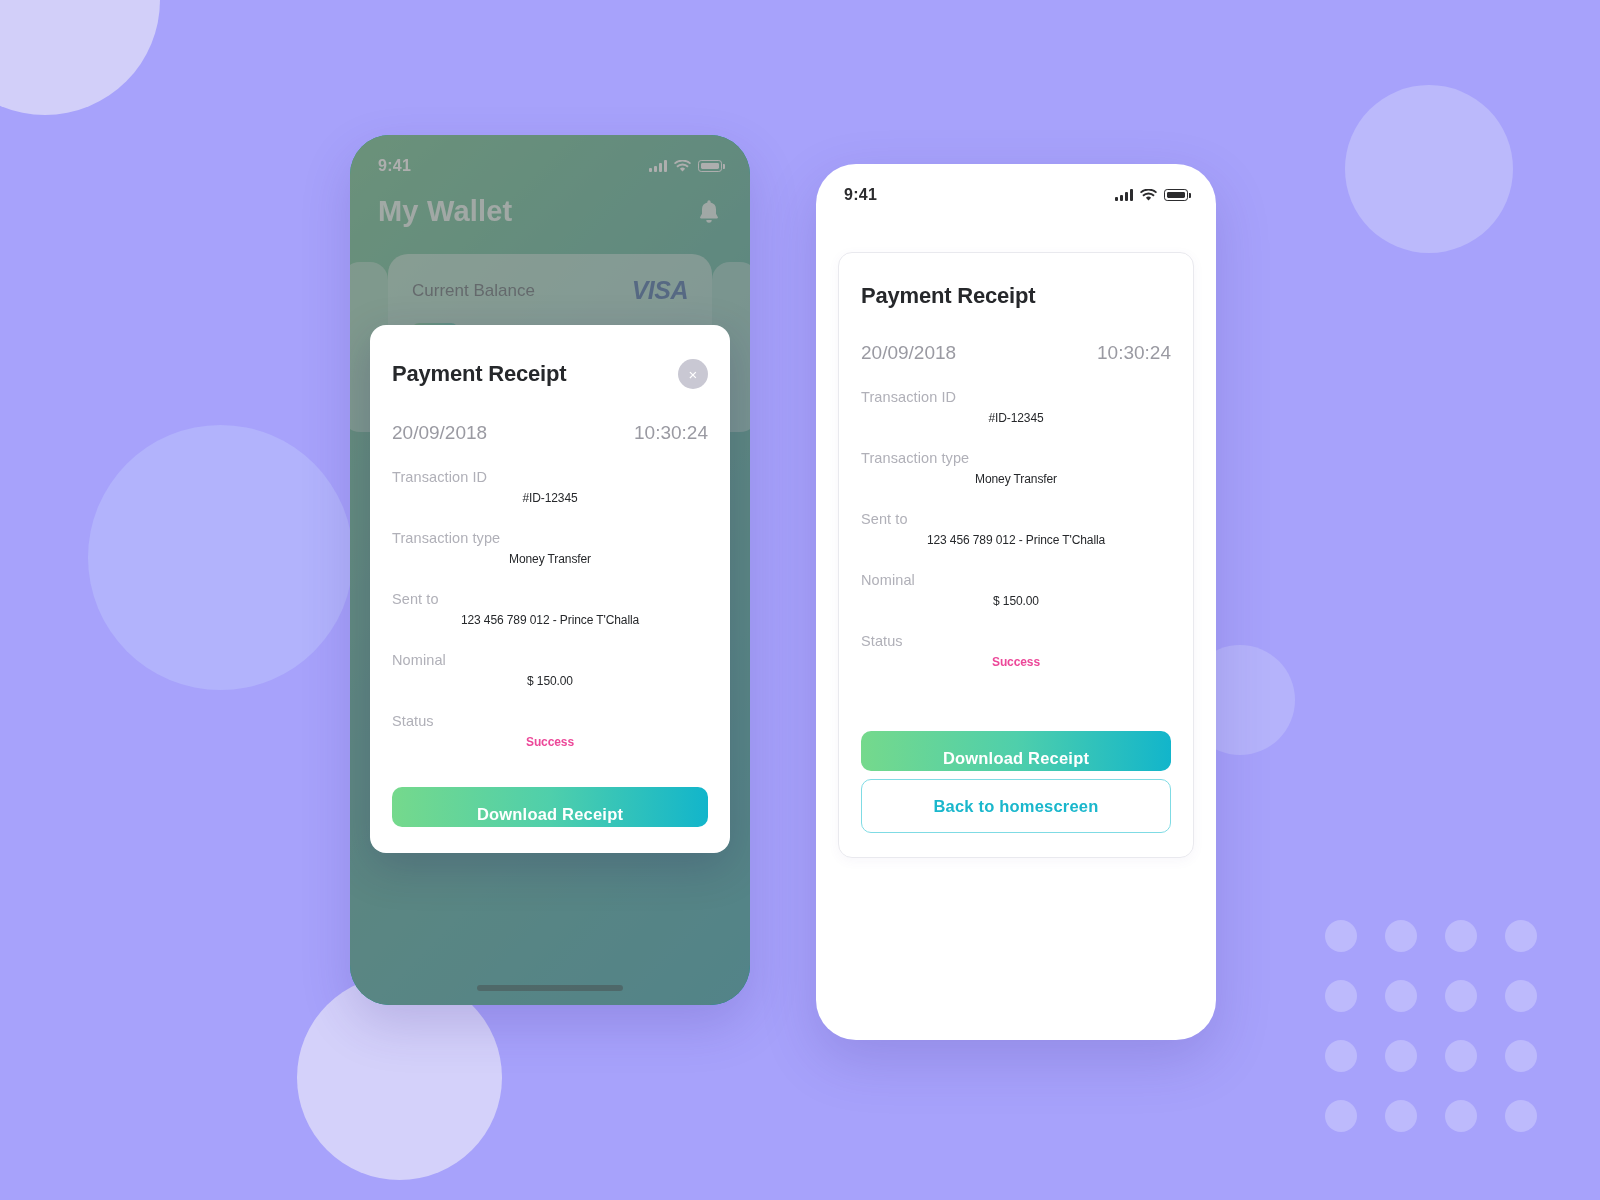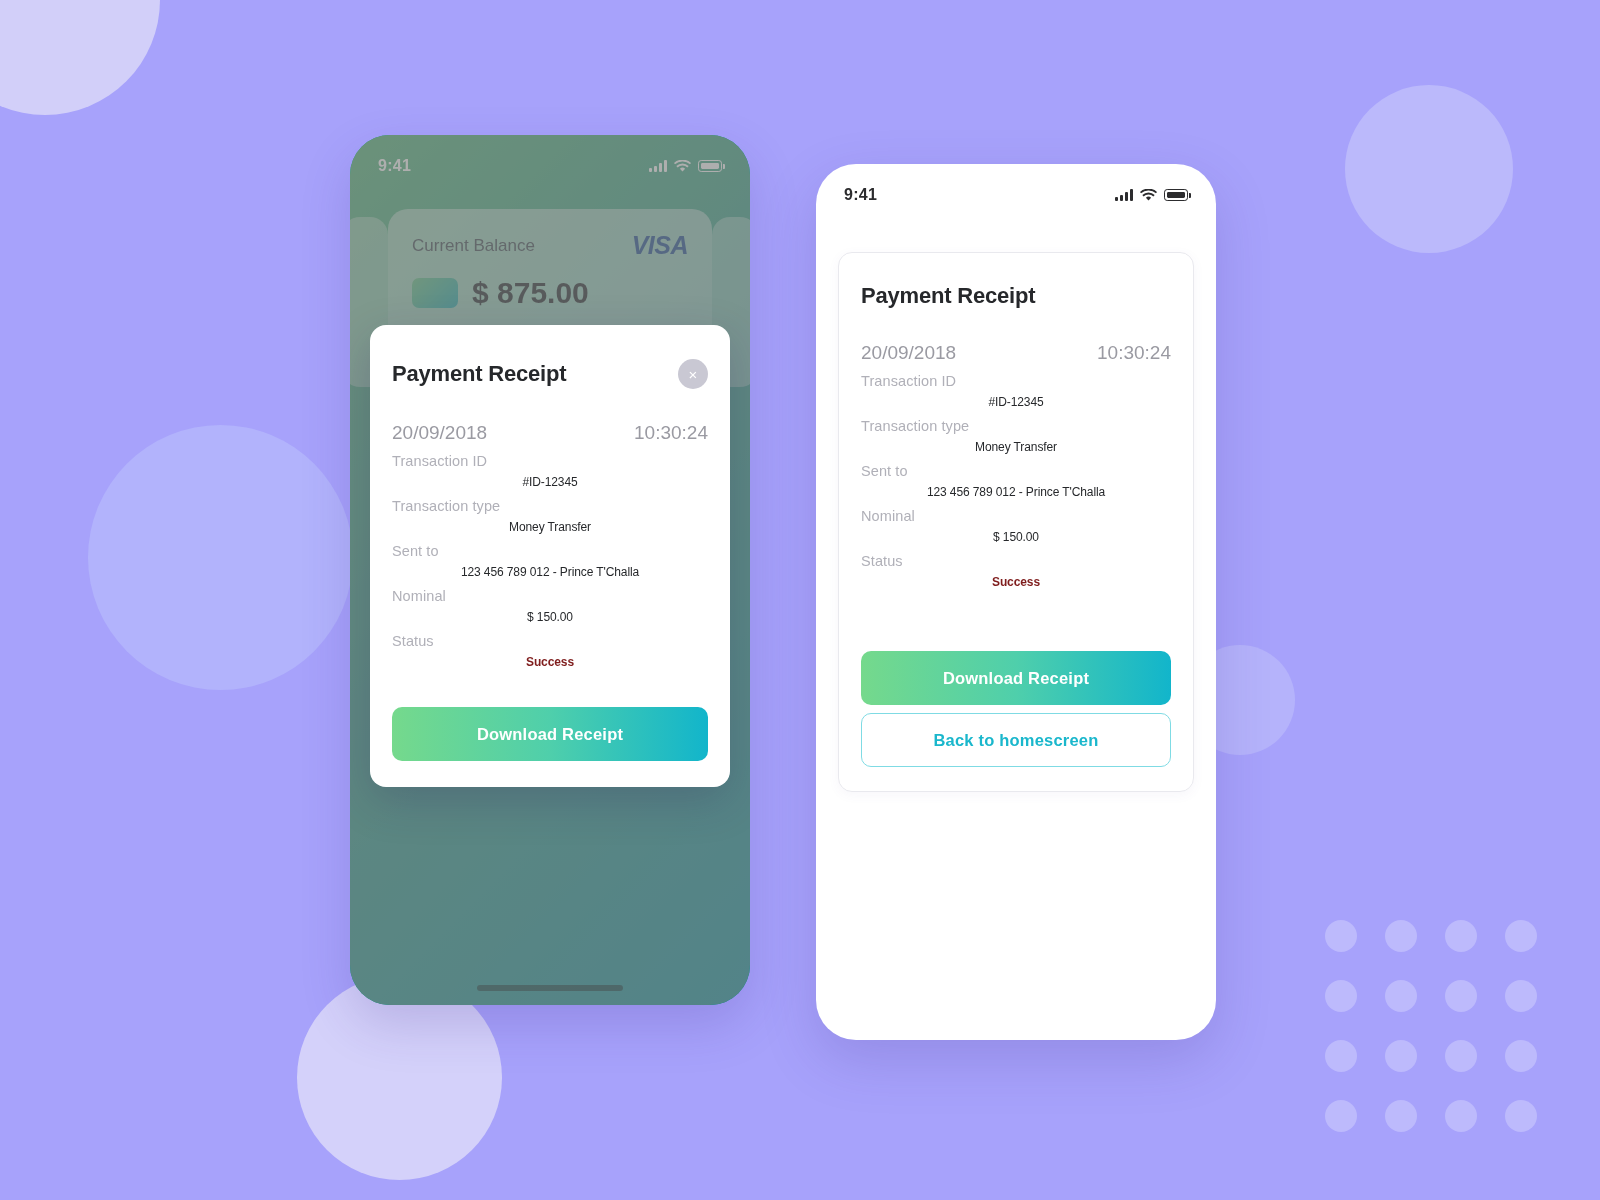--- a/index.html
+++ b/index.html
@@ -85,28 +85,28 @@
 
   
   .rc-headrow { display:flex; align-items:center; justify-content:space-between; }
   .rc-title { font-size:22px; font-weight:700; color:#26282b; letter-spacing:-.2px; }
   .close-btn { width:30px; height:30px; border-radius:50%; background:#c9c8d3;
     display:flex; align-items:center; justify-content:center; color:#fff;
     font-size:15px; line-height:1; cursor:pointer; }
   .datetime { display:flex; align-items:flex-start; justify-content:space-between;
     margin-top:33px; }
   .datetime span { font-size:19px; color:#9a9aa2; }
-  .field { margin-top:9px; }
+  .field { margin-top:25px; }
   .f-label { font-size:14.5px; color:#b0b0b8; letter-spacing:.1px; }
   .f-value { font-size:12px; color:#26282b; margin-top:6px; letter-spacing:-.1px;text-align:center; }
-  .f-value.ok { color:#7f1d1d; font-weight:700; }
+  .f-value.ok { color:#ec4899; font-weight:700; }
 
   .btn { border-radius:10px; text-align:center; font-weight:700; cursor:pointer;
     letter-spacing:.2px; }
-  .btn-primary { height:54px; line-height:54px; color:#fff; font-size:16.5px;
+  .btn-primary { height:40px; line-height:54px; color:#fff; font-size:16.5px;
     background:linear-gradient(90deg,#75d98c 0%,#4fcfab 50%,#12b5cb 100%); }
   .btn-outline { height:54px; line-height:52px; color:#1ab7cc; font-size:16.5px;
     background:#fff; border:1.6px solid #7fdbe4; }
   #sheet-download { margin-top:38px; }
   #right-download { margin-top:62px; }
   #right-back { margin-top:8px; }
 </style>
 </head>
 <body>
 
@@ -154,20 +154,27 @@
           <path d="M8.5 11.4 5.9 8.7a3.8 3.8 0 0 1 5.2 0z" fill="currentColor"></path>
           <path d="M8.5 5.4a7 7 0 0 0-4.9 2L2.3 6A8.9 8.9 0 0 1 8.5 3.5 8.9 8.9 0 0 1 14.7 6l-1.3 1.4a7 7 0 0 0-4.9-2z" fill="currentColor"></path>
           <path d="M8.5 1.4A11 11 0 0 0 1 4.2L-.1 3A12.7 12.7 0 0 1 8.5-.4 12.7 12.7 0 0 1 17.1 3L16 4.2a11 11 0 0 0-7.5-2.8z" fill="currentColor"></path>
         </svg>
         <div class="batt">
             <i></i>
           </div>
       </div>
     </div>
 
+    <div class="wallet-head">
+      <div class="wallet-title">My Wallet</div>
+      <svg width="26" height="28" viewBox="0 0 26 28">
+        <path d="M13 2.2a1.6 1.6 0 0 1 1.6 1.6v.7a7 7 0 0 1 5.4 6.8v4.4l1.8 3.2a1 1 0 0 1-.9 1.5H5.1a1 1 0 0 1-.9-1.5L6 15.7v-4.4a7 7 0 0 1 5.4-6.8v-.7A1.6 1.6 0 0 1 13 2.2z" fill="rgba(255,255,255,.82)"></path>
+        <path d="M10.3 22.1h5.4a2.7 2.7 0 0 1-5.4 0z" fill="rgba(255,255,255,.82)"></path>
+      </svg>
+    </div>
 
     <div class="card-row">
       <div class="peek l"></div>
       <div class="peek r"></div>
       <div class="card-main">
         <div class="card-top">
           <div class="card-lab">Current Balance</div>
           <div class="visa">VISA</div>
         </div>
         <div class="card-amt-row">

